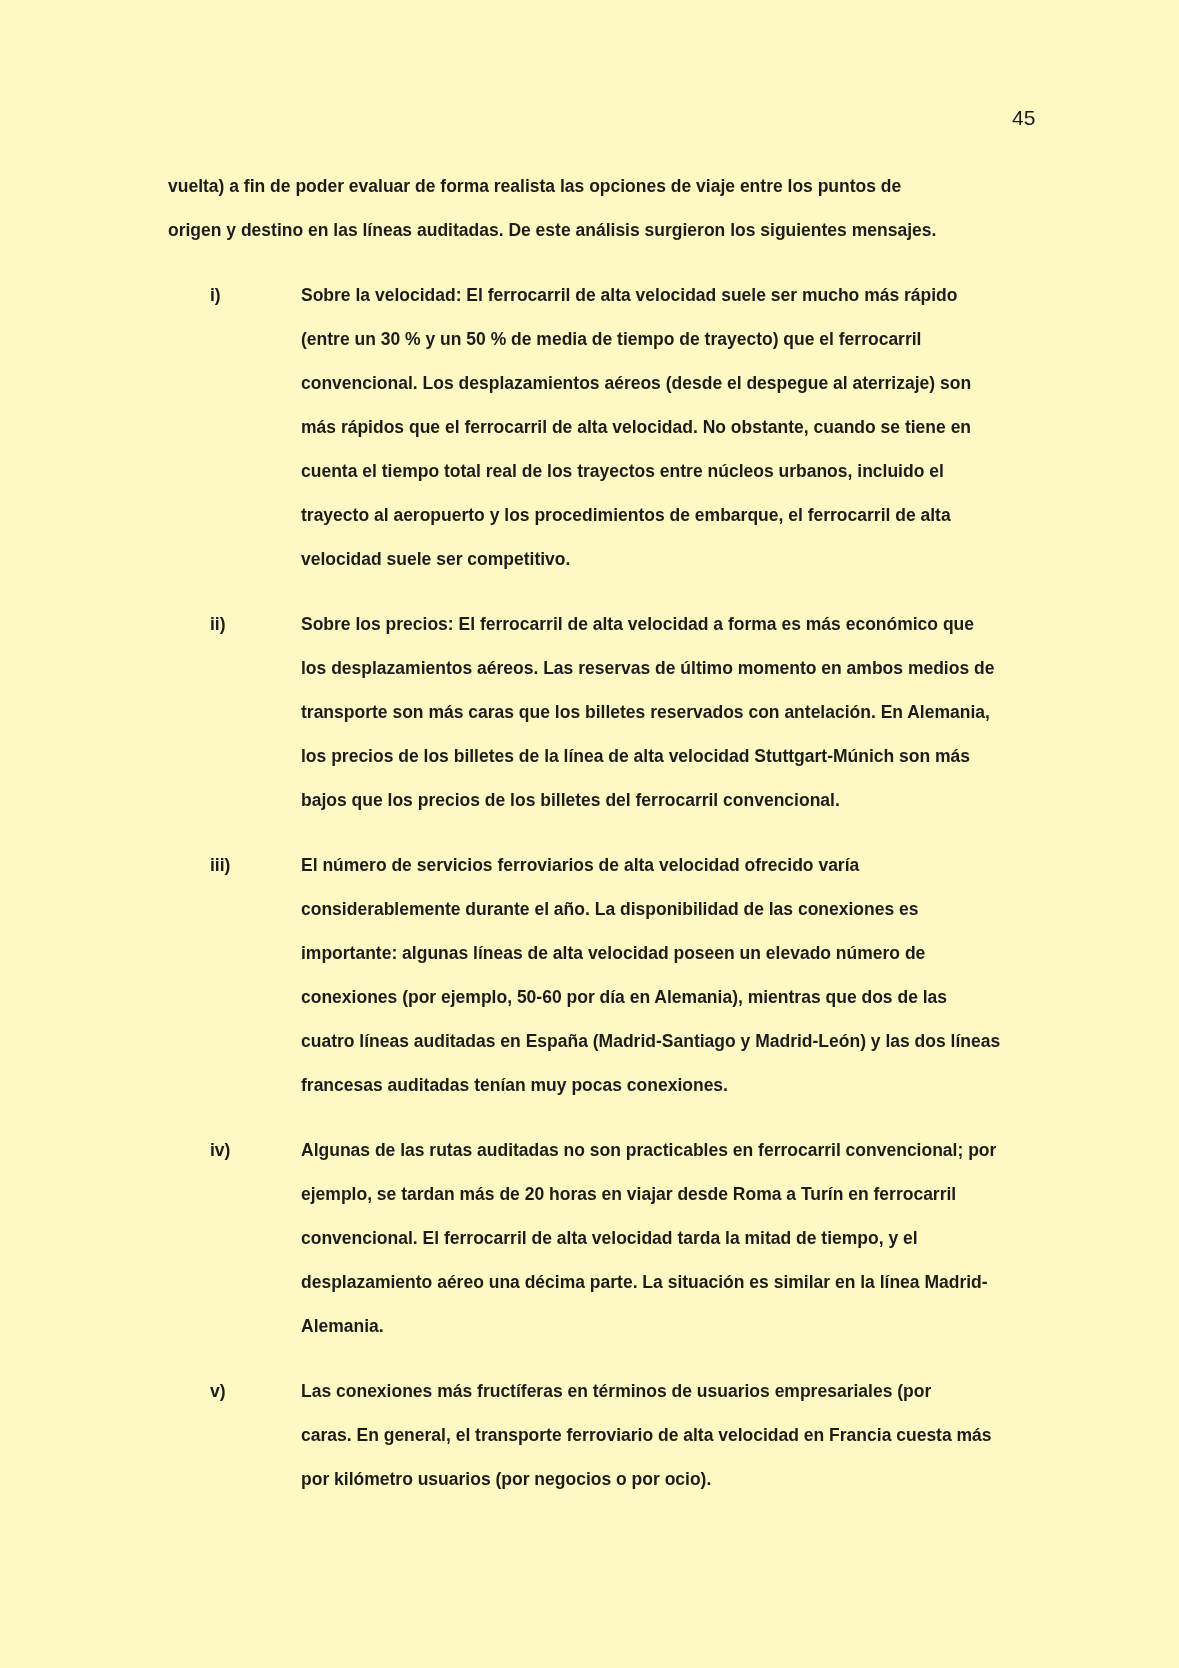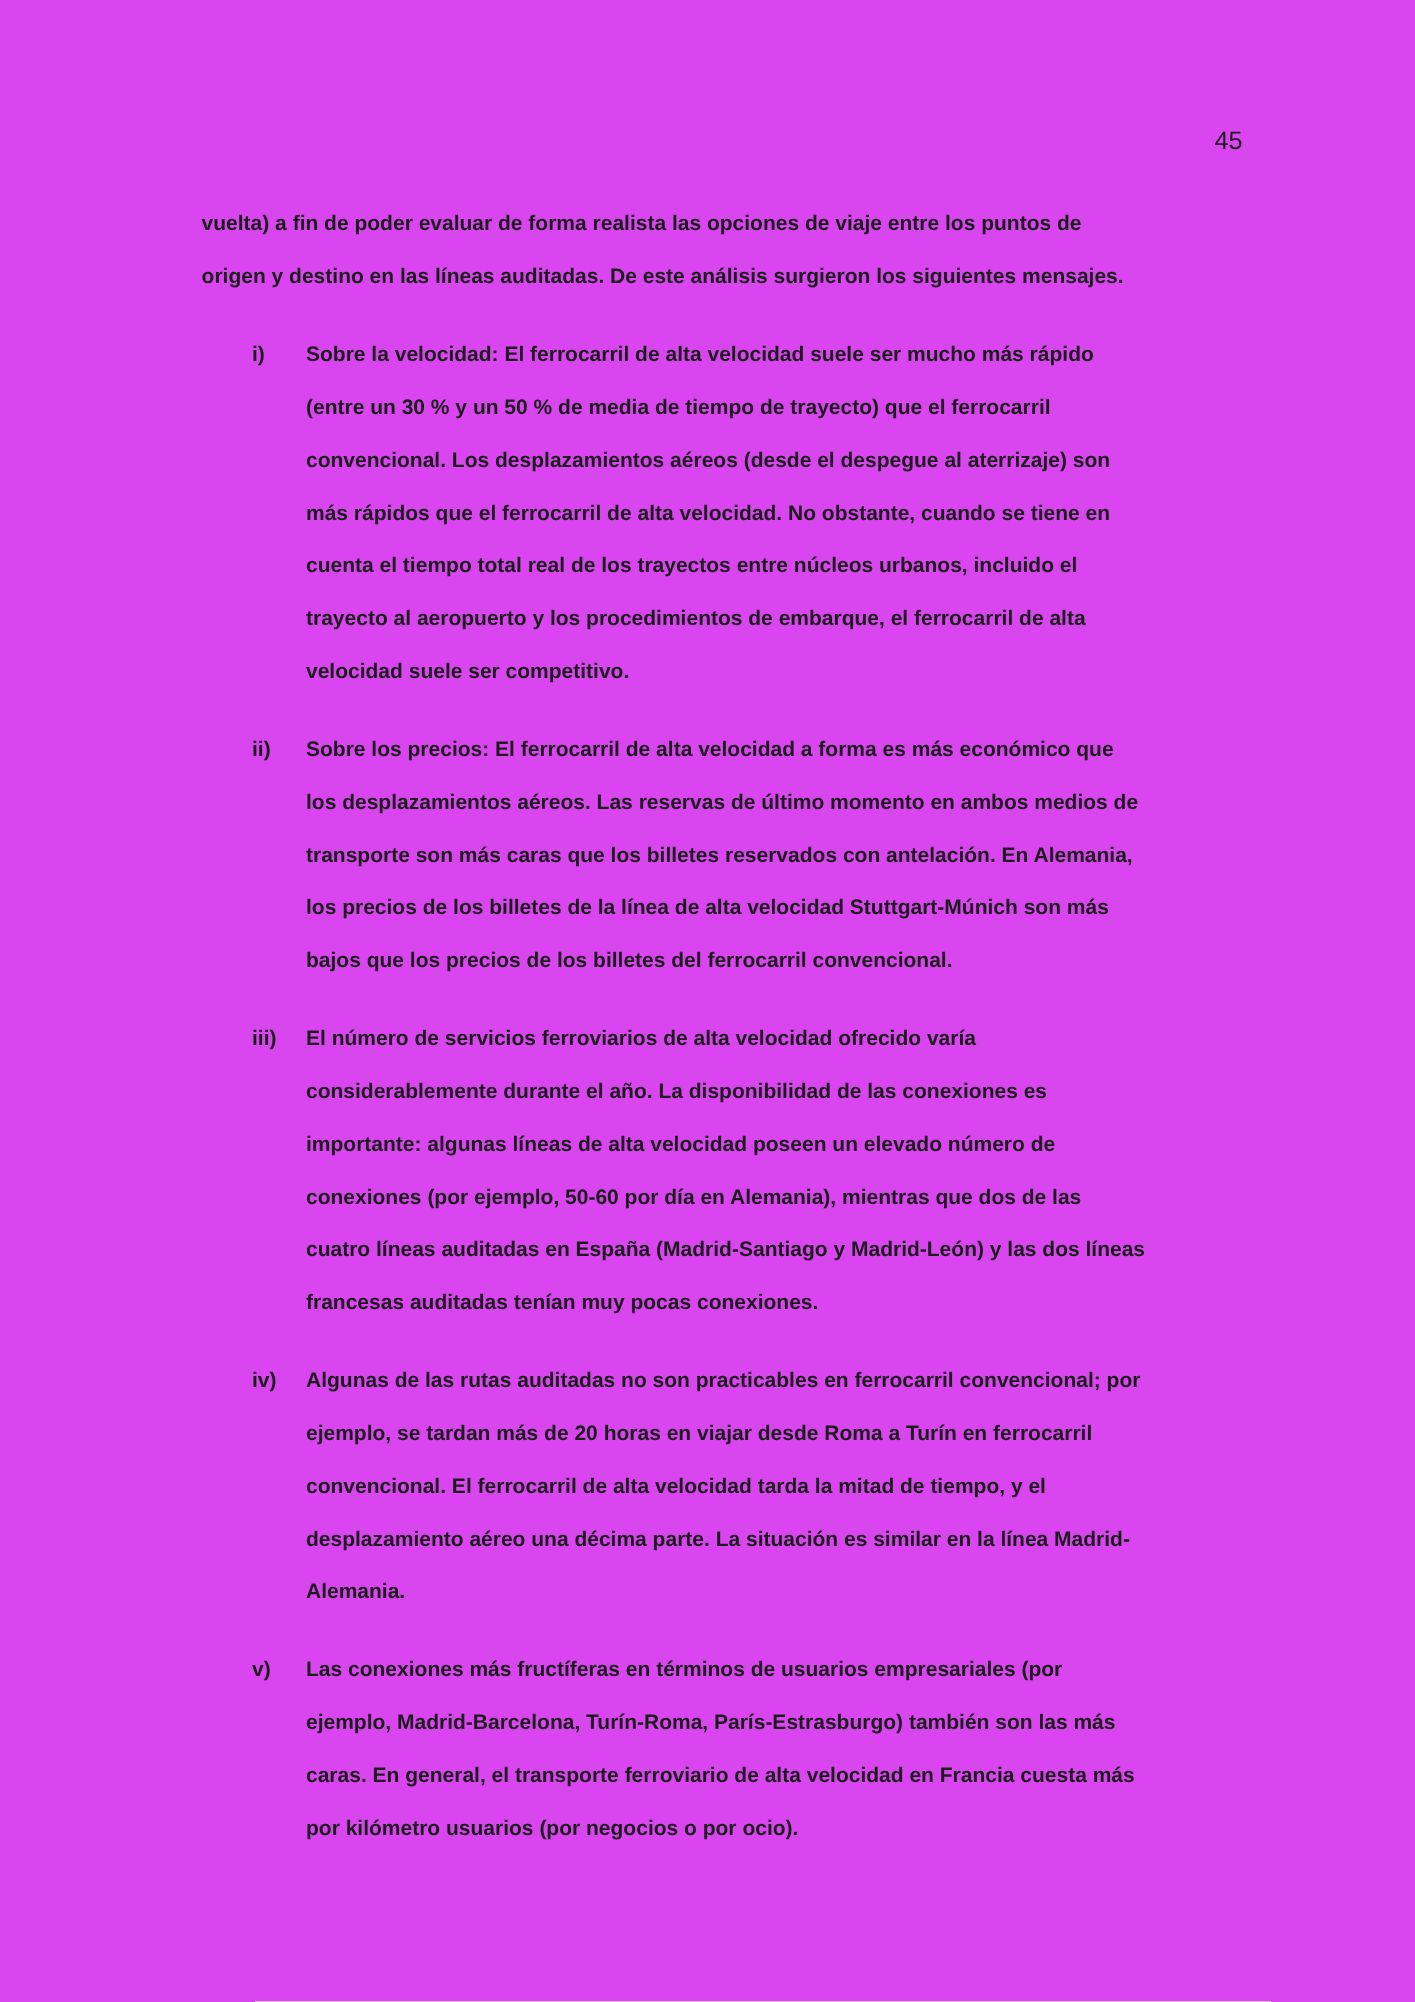--- a/index.html
+++ b/index.html
@@ -4,21 +4,21 @@
 <style>
   html, body {
     margin: 0;
     padding: 0;
     background: #ffffff;
   }
   .page {
     position: relative;
     width: 1179px;
     height: 1668px;
-    background: #d946ef;
+    background: #fef9c3;
     font-family: "Liberation Sans", "DejaVu Sans", sans-serif;
     color: #1c1c1c;
     overflow: hidden;
   }
   .page-number {
     position: absolute;
     top: 104px;
     left: 1012px;
     font-size: 21px;
     line-height: 28px;
@@ -40,20 +40,21 @@
     display: flex;
     margin-top: 21px;
   }
   .item .marker {
     flex: 0 0 45px;
     margin-left: 42px;
   }
   .item .item-lines {
     flex: 1 1 auto;
     min-width: 0;
+    margin-left: 46px;
   }
 </style>
 </head>
 <body>
 
 <div class="page">
   <div class="page-number">45</div>
 
   <div class="content">
     <div id="intro-paragraph">
@@ -101,20 +102,19 @@
             <div class="line">ejemplo, se tardan más de 20 horas en viajar desde Roma a Turín en ferrocarril</div>
             <div class="line">convencional. El ferrocarril de alta velocidad tarda la mitad de tiempo, y el</div>
             <div class="line">desplazamiento aéreo una décima parte. La situación es similar en la línea Madrid-</div>
             <div class="line">Alemania.</div>
           </div>
         </div>
         <div class="item">
           <div class="marker line">v)</div>
           <div class="item-lines">
             <div class="line">Las conexiones más fructíferas en términos de usuarios empresariales (por</div>
-            <div class="line">ejemplo, Madrid-Barcelona, Turín-Roma, París-Estrasburgo) también son las más</div>
             <div class="line">caras. En general, el transporte ferroviario de alta velocidad en Francia cuesta más</div>
             <div class="line">por kilómetro usuarios (por negocios o por ocio).</div>
           </div>
         </div>
       </div>
   </div>
 </div>
 
 </body></html>

